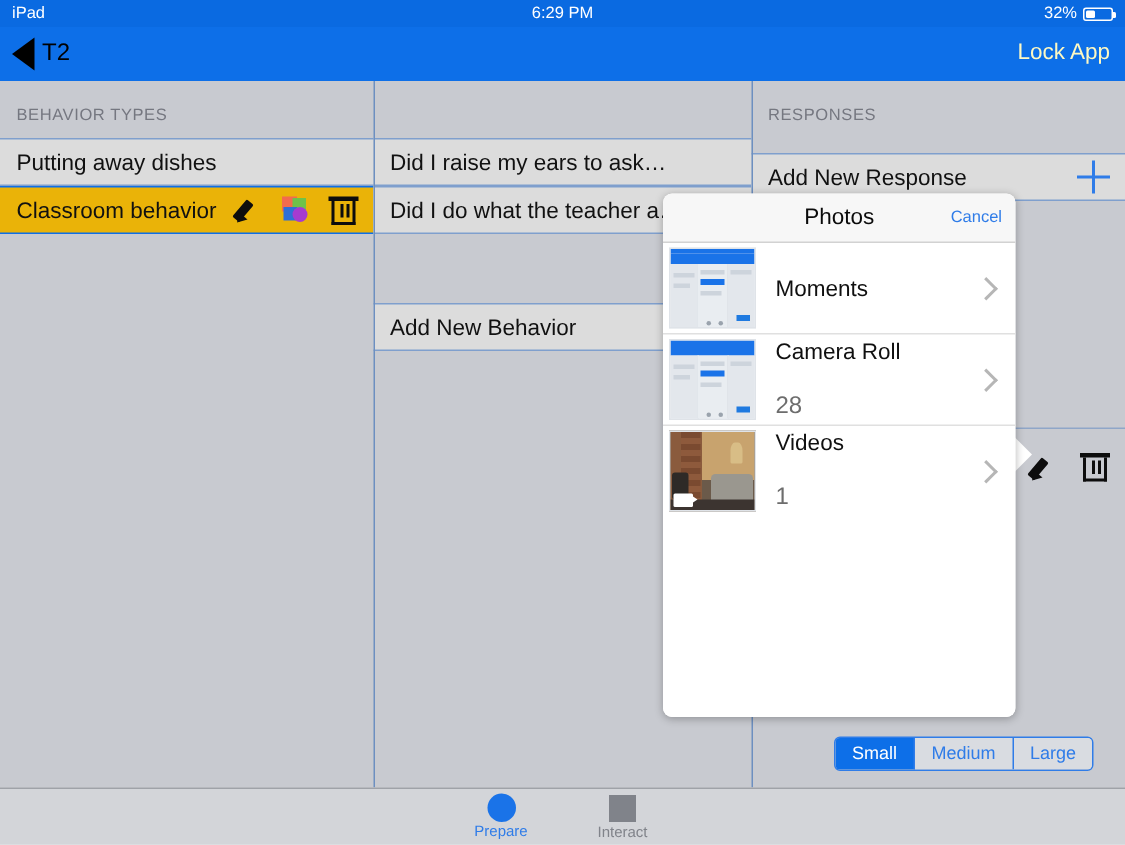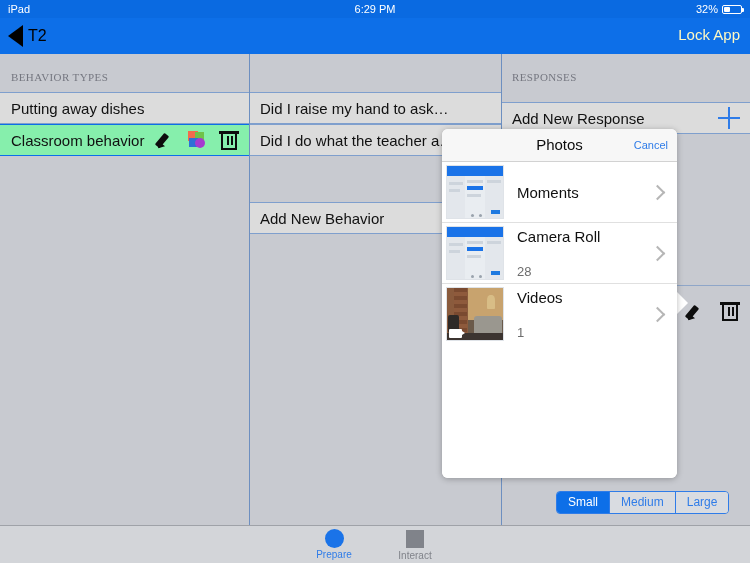--- a/index.html
+++ b/index.html
@@ -85,36 +85,35 @@
 
   .col-header {
     position: absolute; left: 0; top: 0; right: 0;
     height: 38px;
     color: #757780;
     font-size: 11px;
     letter-spacing: 0.4px;
     padding-left: 11px;
     line-height: 46px;
     box-sizing: border-box;
-    font-family: Liberation Serif, serif;
   }
 
   .row {
     position: absolute; left: 0; right: 0;
     height: 32px;
     background: #dcdcdc;
     border-top: 1px solid #7f9fcd;
     border-bottom: 1px solid #7f9fcd;
     box-sizing: border-box;
     display: flex; align-items: center;
     padding-left: 11px; padding-right: 10px;
     font-size: 15px; color: #111111;
   }
   .row.sel {
-    background: #86efac;
+    background: #eab308;
     border-top-color: #0d6fe8;
     border-bottom-color: #0d6fe8;
     color: #111111;
   }
   .row .row-label { flex: 1; white-space: nowrap; overflow: hidden; }
   .row-actions { display: flex; align-items: center; gap: 13px; }
 
   
   .ic-pencil { position: relative; width: 20px; height: 20px; }
   .ic-pencil .body {
@@ -255,21 +254,21 @@
   }
   .thumb.video .v-badge::after {
     content: ""; position: absolute; right: -3px; top: 2px;
     width: 0; height: 0;
     border-top: 2.5px solid transparent;
     border-bottom: 2.5px solid transparent;
     border-left: 3px solid #ffffff;
   }
   .pop-text { flex: 1; padding-left: 13px; }
   .pop-name { font-size: 15px; color: #101010; }
-  .pop-count { font-size: 13px; color: #6d6d6d; margin-top: 19px; }
+  .pop-count { font-size: 16px; color: #6d6d6d; margin-top: 19px; }
   .chev {
     width: 9px; height: 9px;
     border-top: 2px solid #b6b6b6;
     border-right: 2px solid #b6b6b6;
     transform: rotate(45deg);
     margin-right: 14px;
   }
 
   
   .segmented {
@@ -368,21 +367,21 @@
       </span>
     </div>
 
     <div class="gap-row" style="top:102px;"></div>
 
   </div>
 
   <div class="col col-2">
 
     <div class="row" style="top:38px;">
-      <span class="row-label">Did I raise my hand to ask…</span>
+      <span class="row-label">Did I raise my ears to ask…</span>
     </div>
 
     <div class="row" style="top:70px;">
       <span class="row-label">Did I do what the teacher a…</span>
     </div>
 
 
     <div class="gap-row" style="top:134px;"></div>
 
     <div class="row" style="top:148px;">

